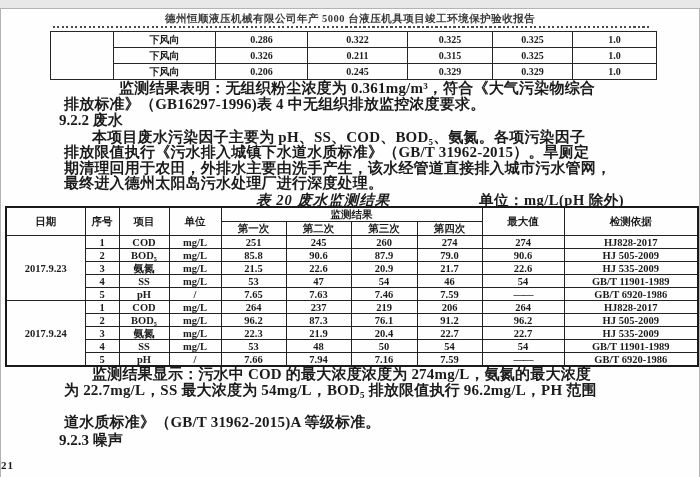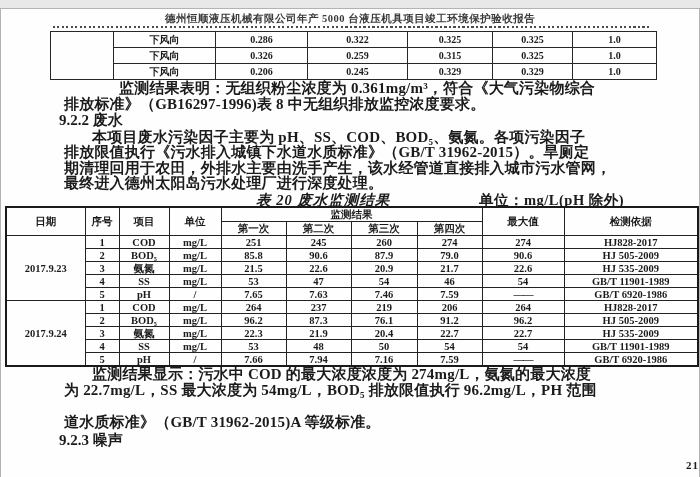--- a/index.html
+++ b/index.html
@@ -24,21 +24,21 @@
   .heading{position:absolute;left:58px;font-size:15px;line-height:15px;}
   
   #t20-caption{top:182px;left:0;width:700px;height:14px;font-size:14.5px;}
   #t20-caption .cap{position:absolute;left:255px;letter-spacing:1px;font-style:italic;}
   #t20-caption .unit{position:absolute;left:478px;letter-spacing:.5px;}
   
   #t20{top:197px;left:4px;width:692px;border-collapse:collapse;table-layout:fixed;font-size:10.5px;border:2px solid #1a1a1a;}
   #t20 td{border:1px solid #222;text-align:center;padding:0;height:12px;line-height:11px;overflow:hidden;}
   #t20 thead td{height:13px;line-height:12px;}
   .dash-cell{letter-spacing:-1px;color:#2c2c2c;}
-  #page-number{top:450px;left:0;right:0;text-align:right;font-size:11px;letter-spacing:1px;}
+  #page-number{top:450px;left:0;right:0;text-align:left;font-size:11px;letter-spacing:1px;}
 </style>
 </head>
 <body>
 
 <div id="page">
 
   <div id="doc-title" class="abs">德州恒顺液压机械有限公司年产 5000 台液压机具项目竣工环境保护验收报告</div>
   <div id="dotline" class="abs"></div>
 
   <table id="top-table" class="abs">
@@ -57,38 +57,38 @@
         <td>下风向</td>
         <td>0.286</td>
         <td>0.322</td>
         <td>0.325</td>
         <td>0.325</td>
         <td>1.0</td>
       </tr>
       <tr>
         <td>下风向</td>
         <td>0.326</td>
-        <td>0.259</td>
+        <td>0.211</td>
         <td>0.315</td>
         <td>0.325</td>
         <td>1.0</td>
       </tr>
       <tr>
         <td>下风向</td>
         <td>0.206</td>
         <td>0.245</td>
         <td>0.329</td>
         <td>0.329</td>
         <td>1.0</td>
       </tr>
     </tbody>
   </table>
 
   <div class="line indent4" style="top:72px">监测结果表明：无组织粉尘浓度为 0.361mg/m³，符合《大气污染物综合</div>
-  <div class="line" style="top:88px">排放标准》（GB16297-1996)表 8 中无组织排放监控浓度要求。</div>
+  <div class="line" style="top:88px">排放标准》（GB16297-1996)表 4 中无组织排放监控浓度要求。</div>
 
   <div class="heading" style="top:104px">9.2.2 废水</div>
 
   <div class="line indent2" style="top:120.5px">本项目废水污染因子主要为 pH、SS、COD、BOD₅、氨氮。各项污染因子</div>
   <div class="line" style="top:136px">排放限值执行《污水排入城镇下水道水质标准》（GB/T 31962-2015）。旱厕定</div>
   <div class="line" style="top:151.5px">期清理回用于农田，外排水主要由洗手产生，该水经管道直接排入城市污水管网，</div>
   <div class="line" style="top:167px">最终进入德州太阳岛污水处理厂进行深度处理。</div>
 
   <div id="t20-caption" class="abs">
     <span class="cap">表 20 废水监测结果</span>

